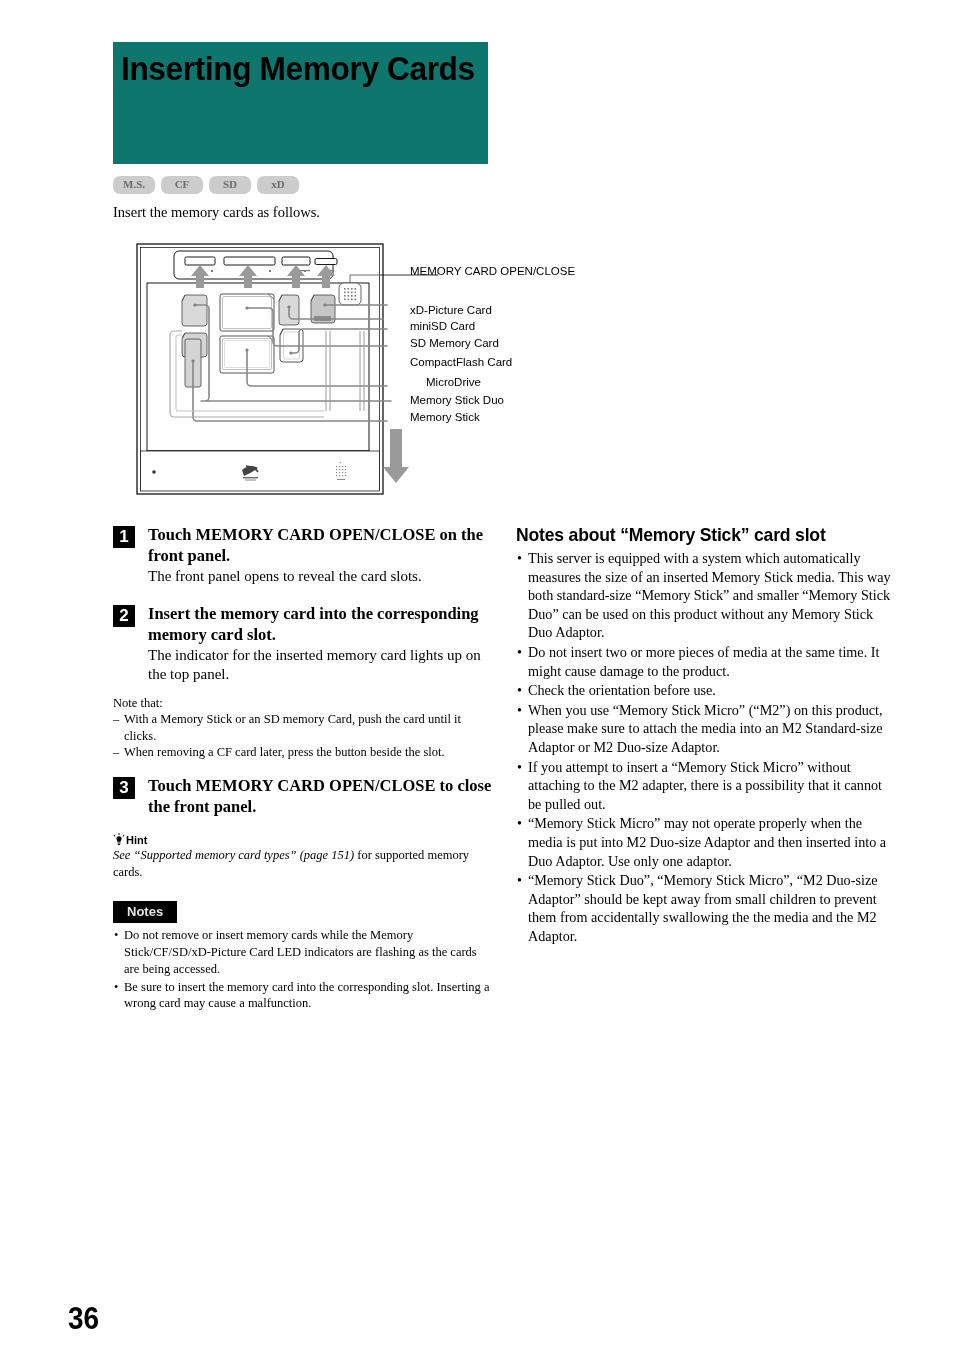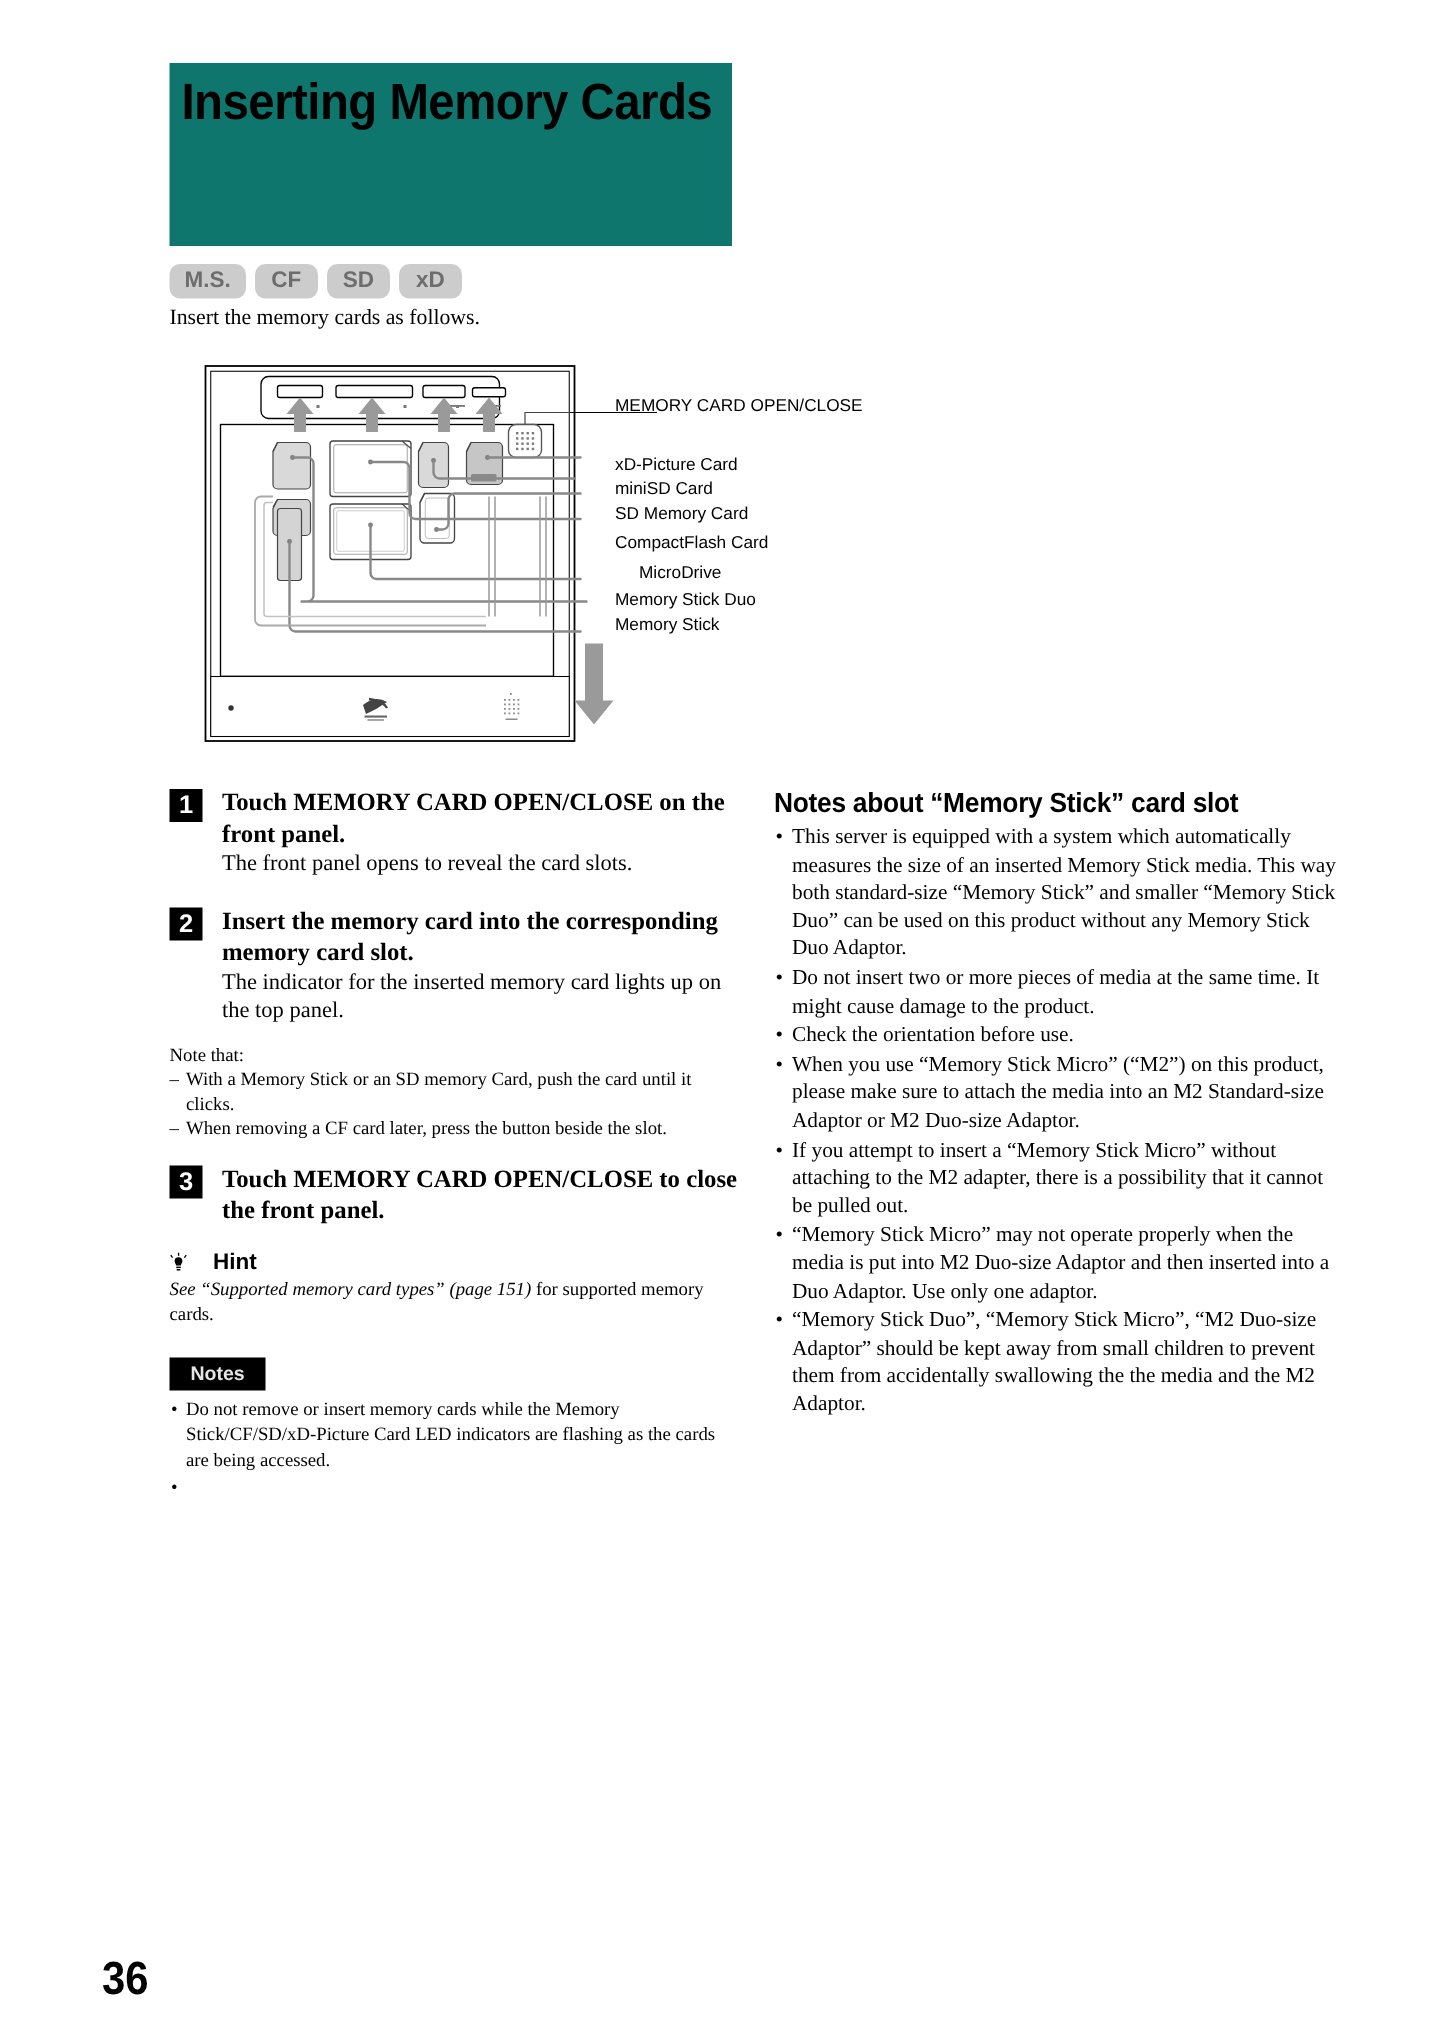--- a/index.html
+++ b/index.html
@@ -41,23 +41,23 @@
   .badge-row {
     position: absolute;
     left: 113px;
     top: 176px;
     display: flex;
     gap: 6px;
   }
   .badge {
     background: #cccccc;
     color: #6d6d6d;
-    font-family: Liberation Sans, sans-serif;
-    font-weight: bold;
-    font-size: 15px;
+    font-family: Liberation Serif, serif;
+    font-weight: bold;
+    font-size: 11px;
     border-radius: 7px;
     padding: 2px 10px 3px 10px;
     min-width: 42px;
     text-align: center;
     line-height: 1.2;
   }
 
   .intro {
     position: absolute;
     left: 113px;
@@ -142,24 +142,24 @@
   .dashlist li .dash {
     position: absolute;
     left: 0;
     top: 0;
   }
 
   .hint { margin-top: 6px; }
   .hint-head {
     font-family: "Liberation Sans", sans-serif;
     font-weight: bold;
-    font-size: 15px;
+    font-size: 11px;
     display: flex;
     align-items: center;
-    gap: 17px;
+    gap: 1px;
     margin-bottom: 1px;
   }
   .bulb-icon { display: inline-block; width: 12px; height: 13px; }
   .hint-text {
     font-size: 12.5px;
     line-height: 1.35;
   }
   .hint-text i { font-style: italic; }
 
   .notes-tag {
@@ -442,21 +442,21 @@
       </span>
       <span>Hint</span>
     </div>
     <div class="hint-text"><i>See “Supported memory card types” (page 151)</i><span> for supported memory cards.</span></div>
   </div>
 
   <div>
     <div class="notes-tag">Notes</div>
     <ul class="bullets">
       <li><span class="bull">•</span><span>Do not remove or insert memory cards while the Memory Stick/CF/SD/xD-Picture Card LED indicators are flashing as the cards are being accessed.</span></li>
-      <li><span class="bull">•</span></li>
+      <li><span class="bull">•</span><span>Be sure to insert the memory card into the corresponding slot. Inserting a wrong card may cause a malfunction.</span></li>
     </ul>
   </div>
 
 </div>
 
 <div class="col-right">
   <h2 class="rcol-head">Notes about “Memory Stick” card slot</h2>
   <ul class="rbullets">
     <li><span class="bull">•</span><span>This server is equipped with a system which automatically measures the size of an inserted Memory Stick media. This way both standard-size “Memory Stick” and smaller “Memory Stick Duo” can be used on this product without any Memory Stick Duo Adaptor.</span></li>
     <li><span class="bull">•</span><span>Do not insert two or more pieces of media at the same time. It might cause damage to the product.</span></li>

